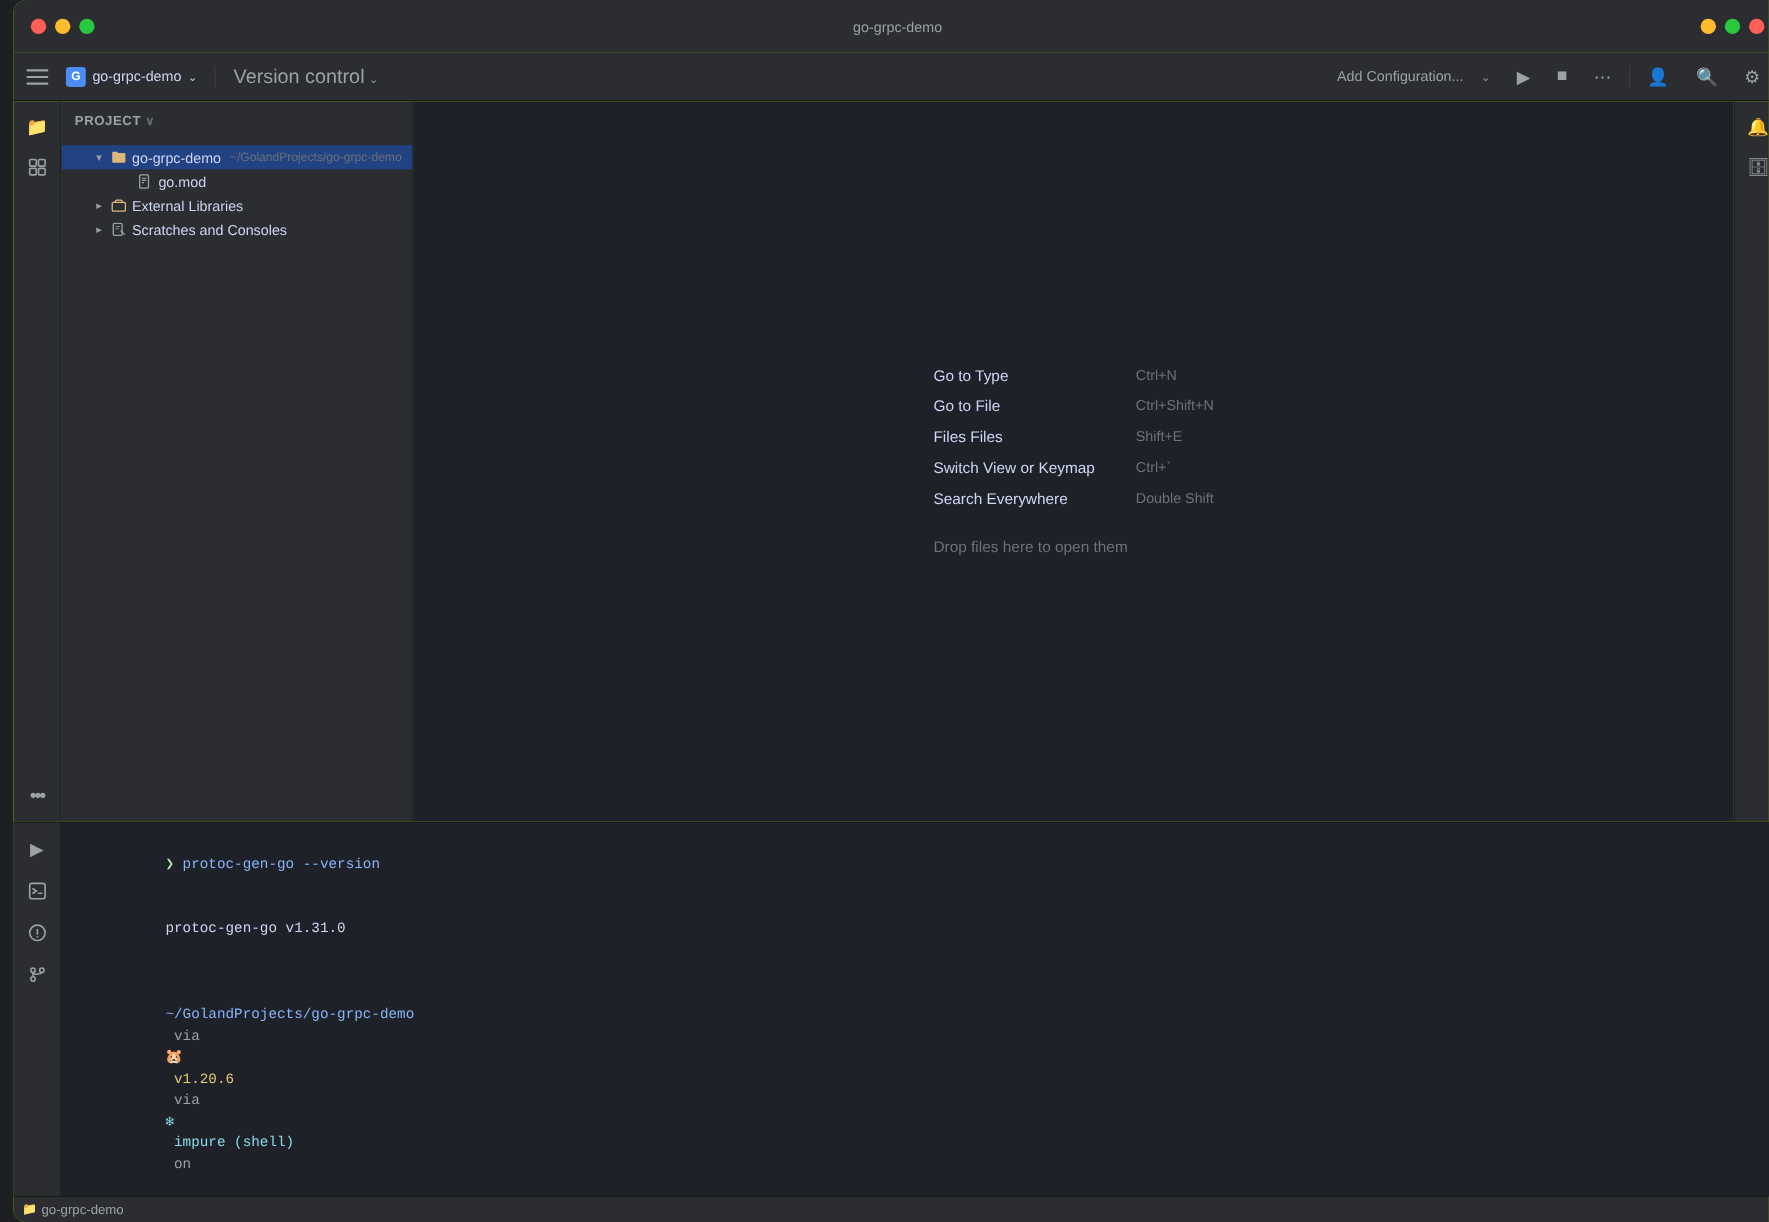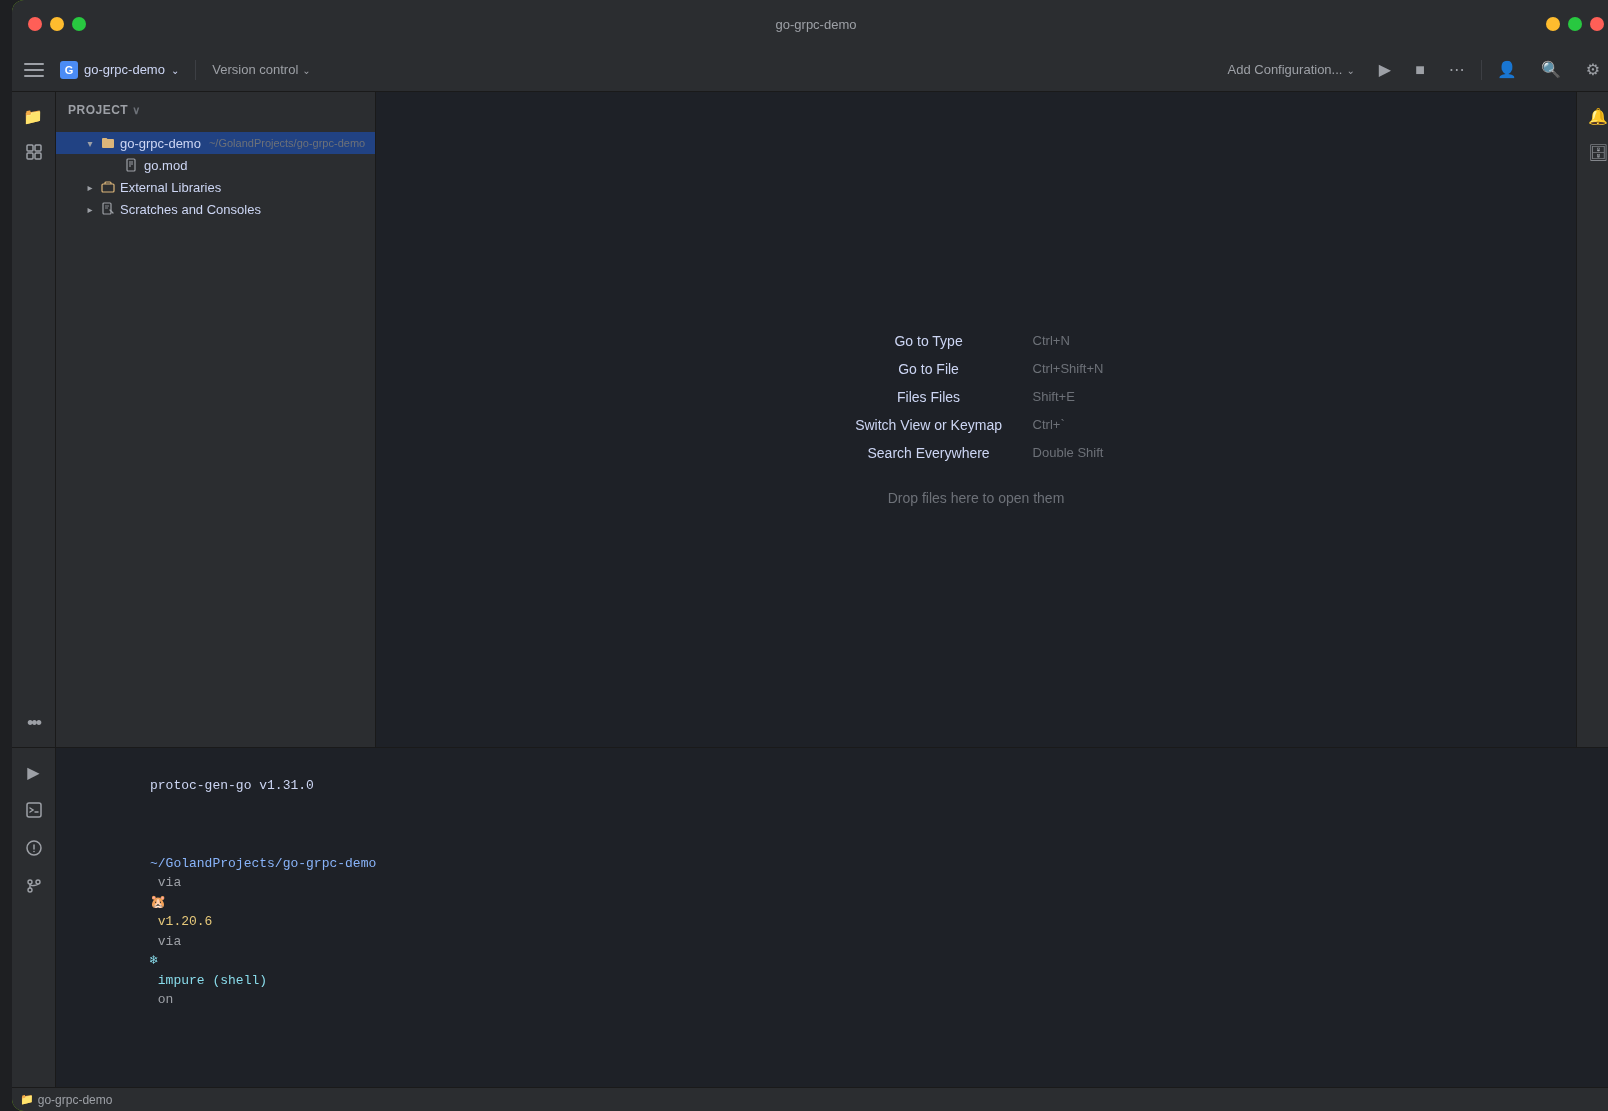--- a/index.html
+++ b/index.html
@@ -124,21 +124,21 @@
       height: 20px;
       background: #3d3f44;
     }
     .toolbar-vc-btn {
       display: flex;
       align-items: center;
       gap: 4px;
       background: transparent;
       border: none;
       color: #9da0a6;
-      font-size: 13px;
+      font-size: 18px;
       cursor: pointer;
       padding: 4px 8px;
       border-radius: 4px;
       text-align: center;
     }
     .toolbar-spacer { flex: 1; }
     .toolbar-btn {
       background: transparent;
       border: none;
       color: #9da0a6;
@@ -146,21 +146,21 @@
       padding: 4px 8px;
       border-radius: 4px;
       font-size: 16px;
       display: flex;
       align-items: center;
       justify-content: center;
     }
     .add-config-btn {
       display: flex;
       align-items: center;
-      gap: 4px;
+      gap: 16px;
       background: transparent;
       border: none;
       color: #9da0a6;
       font-size: 13px;
       cursor: pointer;
       padding: 4px 8px;
       border-radius: 4px;
     }
 
     
@@ -270,21 +270,20 @@
       background: #1e2127;
       display: flex;
       flex-direction: column;
       position: relative;
     }
     .editor-main {
       flex: 1;
       display: flex;
       align-items: center;
       justify-content: center;
-      text-align: center;
     }
 
     
     .quick-actions {
       display: flex;
       flex-direction: column;
       gap: 12px;
       padding: 40px;
     }
     .quick-action-item {
@@ -635,20 +634,23 @@
             <circle cx="13" cy="5" r="2" fill="none" stroke="#9da0a6" stroke-width="1.4"></circle>
             <line x1="5" y1="7" x2="5" y2="11" stroke="#9da0a6" stroke-width="1.4"></line>
             <path d="M5 7 C5 10 13 8 13 7" fill="none" stroke="#9da0a6" stroke-width="1.4"></path>
           </svg>
         </div>
       </div>
 
       <div class="terminal-content">
 
         <div class="term-line">
+          <span class="term-prompt">❯ </span><span class="term-cmd">protoc-gen-go --version</span>
+        </div>
+        <div class="term-line">
           <span class="term-out">protoc-gen-go v1.31.0</span>
         </div>
         <div class="term-line">&nbsp;</div>
 
         <div class="term-line">
           <span class="term-path">~/GolandProjects/go-grpc-demo</span>
           <span class="term-via"> via </span>
           <span>🐹</span>
           <span class="term-go"> v1.20.6</span>
           <span class="term-via"> via </span>

